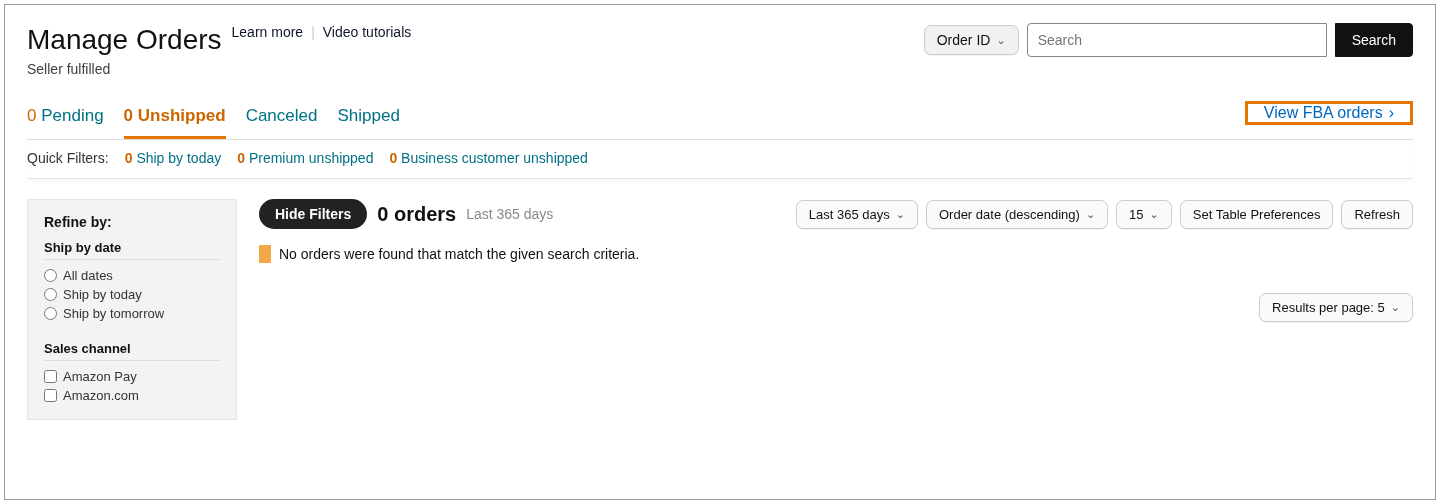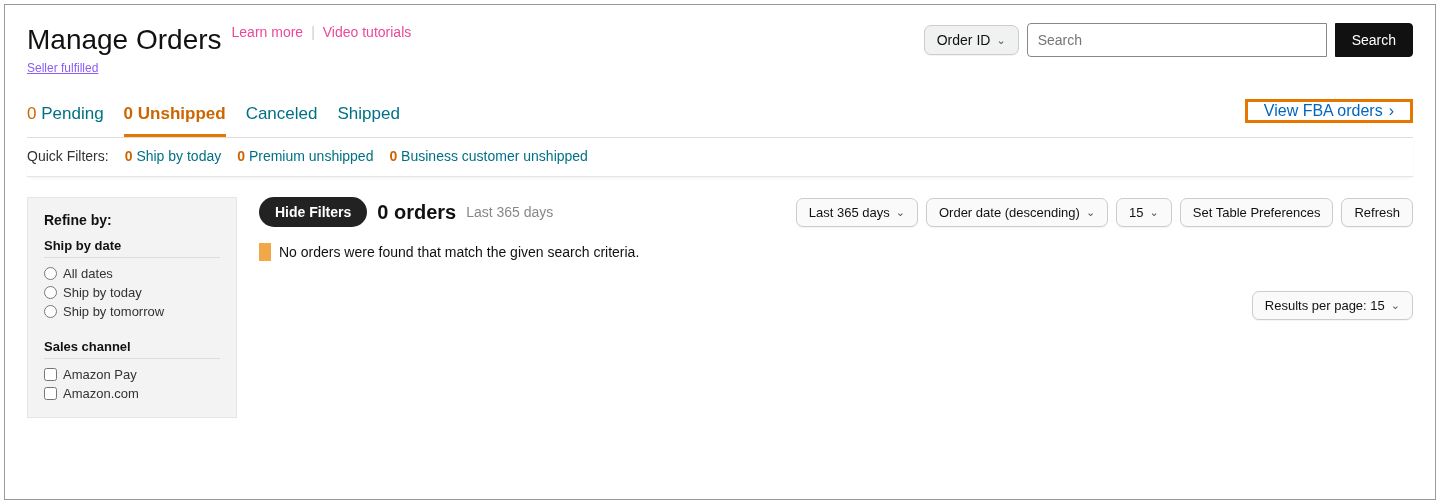--- a/index.html
+++ b/index.html
@@ -2,28 +2,28 @@
 <html><head>
   <meta charset="utf-8">
   <style>
     * { box-sizing: border-box; margin: 0; padding: 0; }
     body { font-family: "Amazon Ember", Arial, sans-serif; background: #fff; color: #111; }
     .container { border: 1px solid #999; margin: 4px; padding: 18px 22px 0 22px; height: 496px; overflow: hidden; }
     .header-row { display: flex; align-items: center; justify-content: space-between; }
     .header-left { display: flex; align-items: flex-start; gap: 10px; }
     .page-title { font-size: 28px; font-weight: 400; color: #111; }
     .header-links { display: flex; align-items: center; gap: 8px; font-size: 14px; }
-    .header-links a { color: #ec4899; text-decoration: none; }
+    .header-links a { color: #0f172a; text-decoration: none; }
     .header-links .sep { color: #ccc; }
     .header-right { display: flex; align-items: center; gap: 8px; }
     .dropdown-btn { background: #f0f2f2; border: 1px solid #ccc; border-radius: 7px; padding: 6px 12px; font-size: 14px; color: #111; cursor: pointer; display: inline-flex; align-items: center; gap: 6px; box-shadow: 0 1px 1px rgba(0,0,0,0.05); }
     .chev { font-size: 11px; color: #555; }
     .search-input { border: 1px solid #888; border-radius: 4px 0 0 4px; padding: 7px 10px; font-size: 14px; width: 300px; height: 34px; }
     .search-btn { background: #111; color: #fff; border: 1px solid #111; border-radius: 0 4px 4px 0; padding: 7px 16px; font-size: 14px; height: 34px; cursor: pointer; }
-    .subtitle { font-size: 12px; color: #8b5cf6; margin-top: 4px; text-decoration: underline; }
+    .subtitle { font-size: 14px; color: #404040; margin-top: 4px; }
     .tabs-row { display: flex; align-items: center; justify-content: space-between; margin-top: 8px; border-bottom: 1px solid #ddd; }
     .tabs { display: flex; gap: 20px; margin-top: 15px; }
     .tab { padding: 6px 0 10px 0; font-size: 17px; color: #007185; text-decoration: none; cursor: pointer; border-bottom: 3px solid transparent; }
     .tab .count { color: #cc6600; }
     .tab.unshipped { color: #cc6600; font-weight: 700; border-bottom: 3px solid #e77600; }
     .tab.unshipped .count { color: #cc6600; }
     .fba-link-wrap { border: 3px solid #e77600; padding: 0 16px; margin-bottom: -1px; }
     .fba-link { color: #0066c0; font-size: 16px; text-decoration: none; display: inline-flex; align-items: center; gap: 6px; }
     .quick-filters { display: flex; align-items: center; gap: 16px; font-size: 14px; color: #333; padding: 10px 0 12px 0; border-bottom: 1px solid #e5e5e5; box-shadow: 0 2px 4px -2px rgba(0,0,0,0.1); }
     .quick-filters a { color: #007185; text-decoration: none; }
@@ -156,19 +156,19 @@
         </div>
       </div>
 
       <div class="notice">
         <div class="bar"></div>
         <span>No orders were found that match the given search criteria.</span>
       </div>
 
       <div class="results-per-page">
         <button class="pill-btn">
-          <span>Results per page: 15</span>
+          <span>Results per page: 5</span>
           <span class="chev">⌄</span>
         </button>
       </div>
     </div>
   </div>
 </div>
 
 </body></html>

